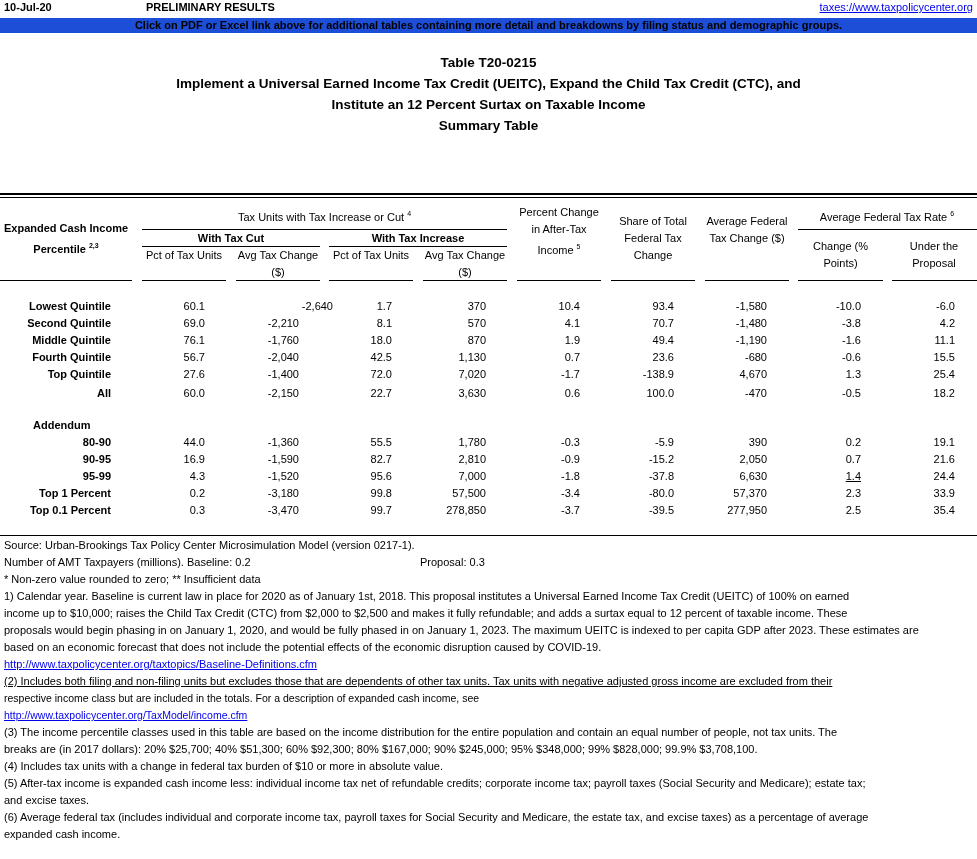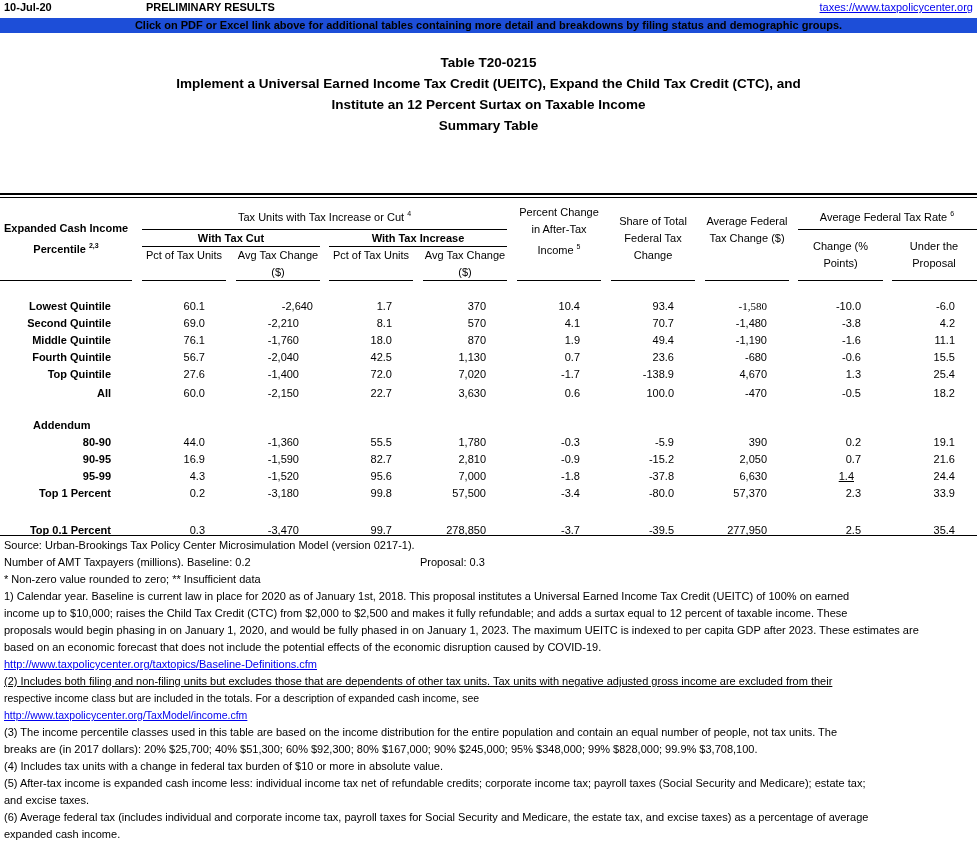--- a/index.html
+++ b/index.html
@@ -85,26 +85,26 @@
 <div class="hline" style="left:517px;width:84px;top:280px;"></div>
 <div class="hline" style="left:611px;width:84px;top:280px;"></div>
 <div class="hline" style="left:705px;width:84px;top:280px;"></div>
 <div class="hline" style="left:798px;width:85px;top:280px;"></div>
 <div class="hline" style="left:892px;width:85px;top:280px;"></div>
 
 <div id="main-rows">
     <div class="row" style="top: 298px;">
       <div class="lbl">Lowest Quintile</div>
       <div class="cell" style="right: 772px;">60.1</div>
-      <div class="cell" style="right: 664px;">-2,640</div>
+      <div class="cell" style="right: 644px;">-2,640</div>
       <div class="cell" style="right: 585px;">1.7</div>
       <div class="cell" style="right: 491px;">370</div>
       <div class="cell" style="right: 397px;">10.4</div>
       <div class="cell" style="right: 303px;">93.4</div>
-      <div class="cell" style="right: 210px; font-family: Liberation Serif, serif;">-1,580</div>
+      <div class="cell" style="right: 210px;">-1,580</div>
       <div class="cell" style="right: 116px;">-10.0</div>
       <div class="cell" style="right: 22px;">-6.0</div>
     </div>
     <div class="row" style="top: 315px;">
       <div class="lbl">Second Quintile</div>
       <div class="cell" style="right: 772px;">69.0</div>
       <div class="cell" style="right: 678px;">-2,210</div>
       <div class="cell" style="right: 585px;">8.1</div>
       <div class="cell" style="right: 491px;">570</div>
       <div class="cell" style="right: 397px;">4.1</div>
@@ -187,36 +187,36 @@
     </div>
     <div class="row" style="top: 468px;">
       <div class="lbl">95-99</div>
       <div class="cell" style="right: 772px;">4.3</div>
       <div class="cell" style="right: 678px;">-1,520</div>
       <div class="cell" style="right: 585px;">95.6</div>
       <div class="cell" style="right: 491px;">7,000</div>
       <div class="cell" style="right: 397px;">-1.8</div>
       <div class="cell" style="right: 303px;">-37.8</div>
       <div class="cell" style="right: 210px;">6,630</div>
-      <div class="cell" style="right: 123px; text-decoration: underline;">1.4</div>
+      <div class="cell" style="right: 116px; text-decoration: underline;">1.4</div>
       <div class="cell" style="right: 22px;">24.4</div>
     </div>
     <div class="row" style="top: 485px;">
       <div class="lbl">Top 1 Percent</div>
       <div class="cell" style="right: 772px;">0.2</div>
       <div class="cell" style="right: 678px;">-3,180</div>
       <div class="cell" style="right: 585px;">99.8</div>
       <div class="cell" style="right: 491px;">57,500</div>
       <div class="cell" style="right: 397px;">-3.4</div>
       <div class="cell" style="right: 303px;">-80.0</div>
       <div class="cell" style="right: 210px;">57,370</div>
       <div class="cell" style="right: 116px;">2.3</div>
       <div class="cell" style="right: 22px;">33.9</div>
     </div>
-    <div class="row" style="top: 502px; margin-top: 20px;">
+    <div class="row" style="top: 502px;">
       <div class="lbl">Top 0.1 Percent</div>
       <div class="cell" style="right: 772px;">0.3</div>
       <div class="cell" style="right: 678px;">-3,470</div>
       <div class="cell" style="right: 585px;">99.7</div>
       <div class="cell" style="right: 491px;">278,850</div>
       <div class="cell" style="right: 397px;">-3.7</div>
       <div class="cell" style="right: 303px;">-39.5</div>
       <div class="cell" style="right: 210px;">277,950</div>
       <div class="cell" style="right: 116px;">2.5</div>
       <div class="cell" style="right: 22px;">35.4</div>

